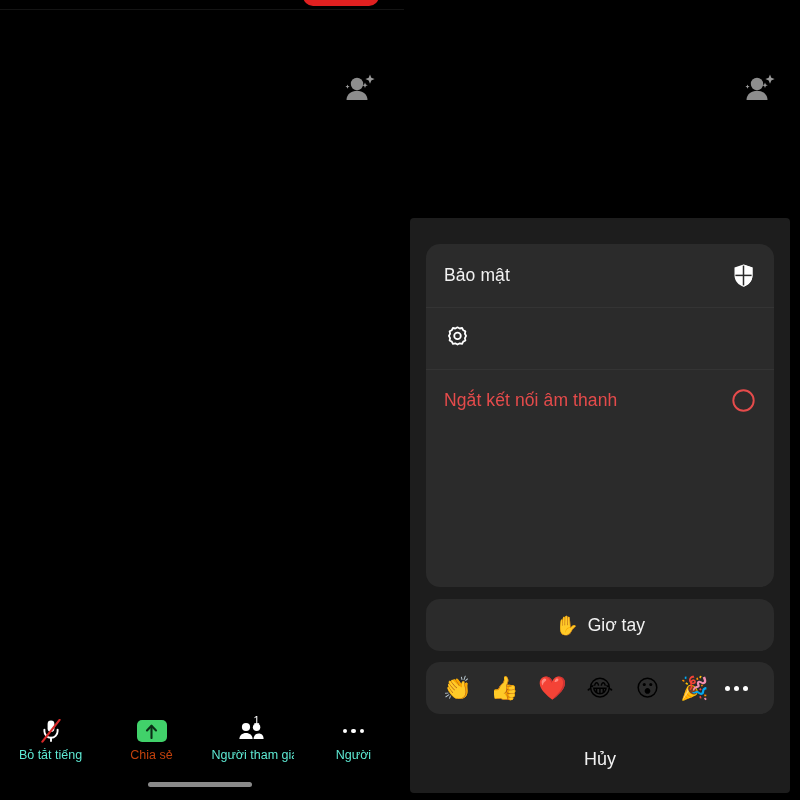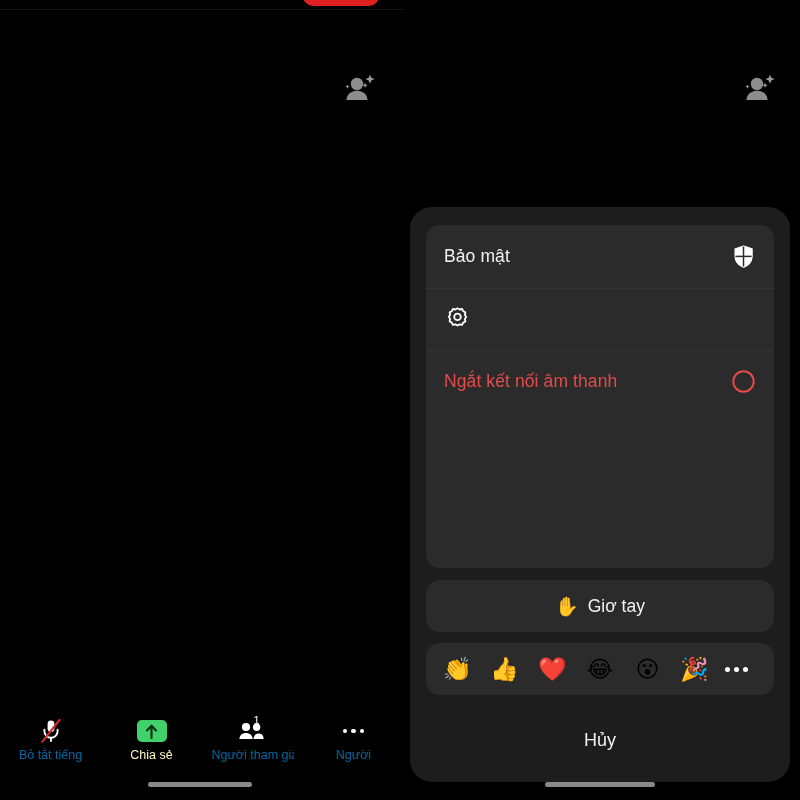--- a/index.html
+++ b/index.html
@@ -76,28 +76,28 @@
   .tb-icon {
     height: 26px;
     display: flex;
     align-items: center;
     justify-content: center;
     position: relative;
   }
   .tb-label {
     margin-top: 4px;
     font-size: 12.5px;
-    color: #0369a1;
+    color: #5eead4;
     white-space: nowrap;
     overflow: hidden;
     max-width: 82px;
     text-overflow: clip;
     line-height: 15px;
   }
-  .tb-label.accent { color: #fef9c3; }
+  .tb-label.accent { color: #c2410c; }
   .share-chip {
     width: 30px;
     height: 22px;
     border-radius: 5px;
     background: #41d16a;
     display: flex;
     align-items: center;
     justify-content: center;
   }
   .badge-count {
@@ -129,27 +129,27 @@
     background: #8a8a8a;
     bottom: 13px;
   }
   .home-left  { left: 148px; width: 104px; }
   .home-right { left: 545px; width: 110px; }
 
   
   .sheet {
     position: absolute;
     left: 410px;
-    top: 207px;
+    top: 218px;
     width: 380px;
     height: 575px;
     background: #1d1d1d;
-    border-radius: 22px;
+    border-radius: 4px;
     box-sizing: border-box;
-    padding: 18px 16px 0 16px;
+    padding: 26px 16px 0 16px;
   }
   .menu-card {
     background: #2b2b2b;
     border-radius: 14px;
     height: 343px;
     overflow: hidden;
     position: relative;
   }
   .menu-row {
     height: 62.5px;

